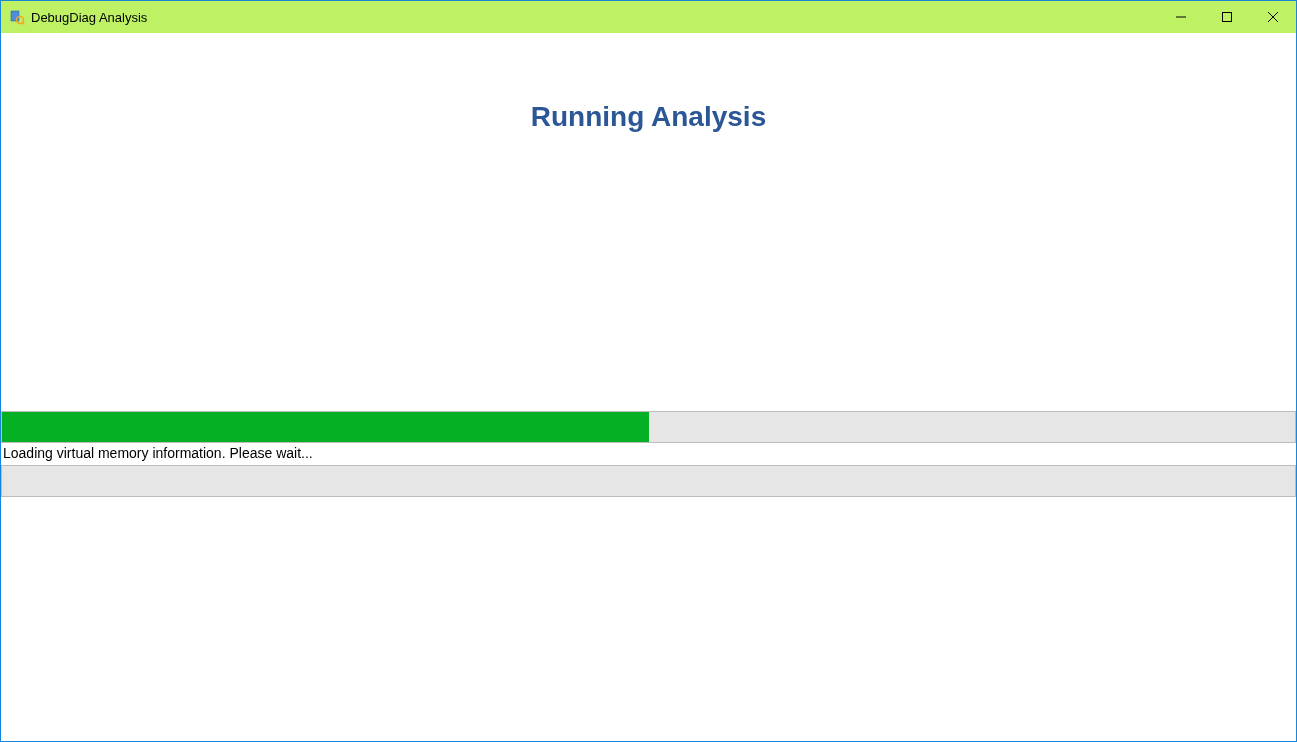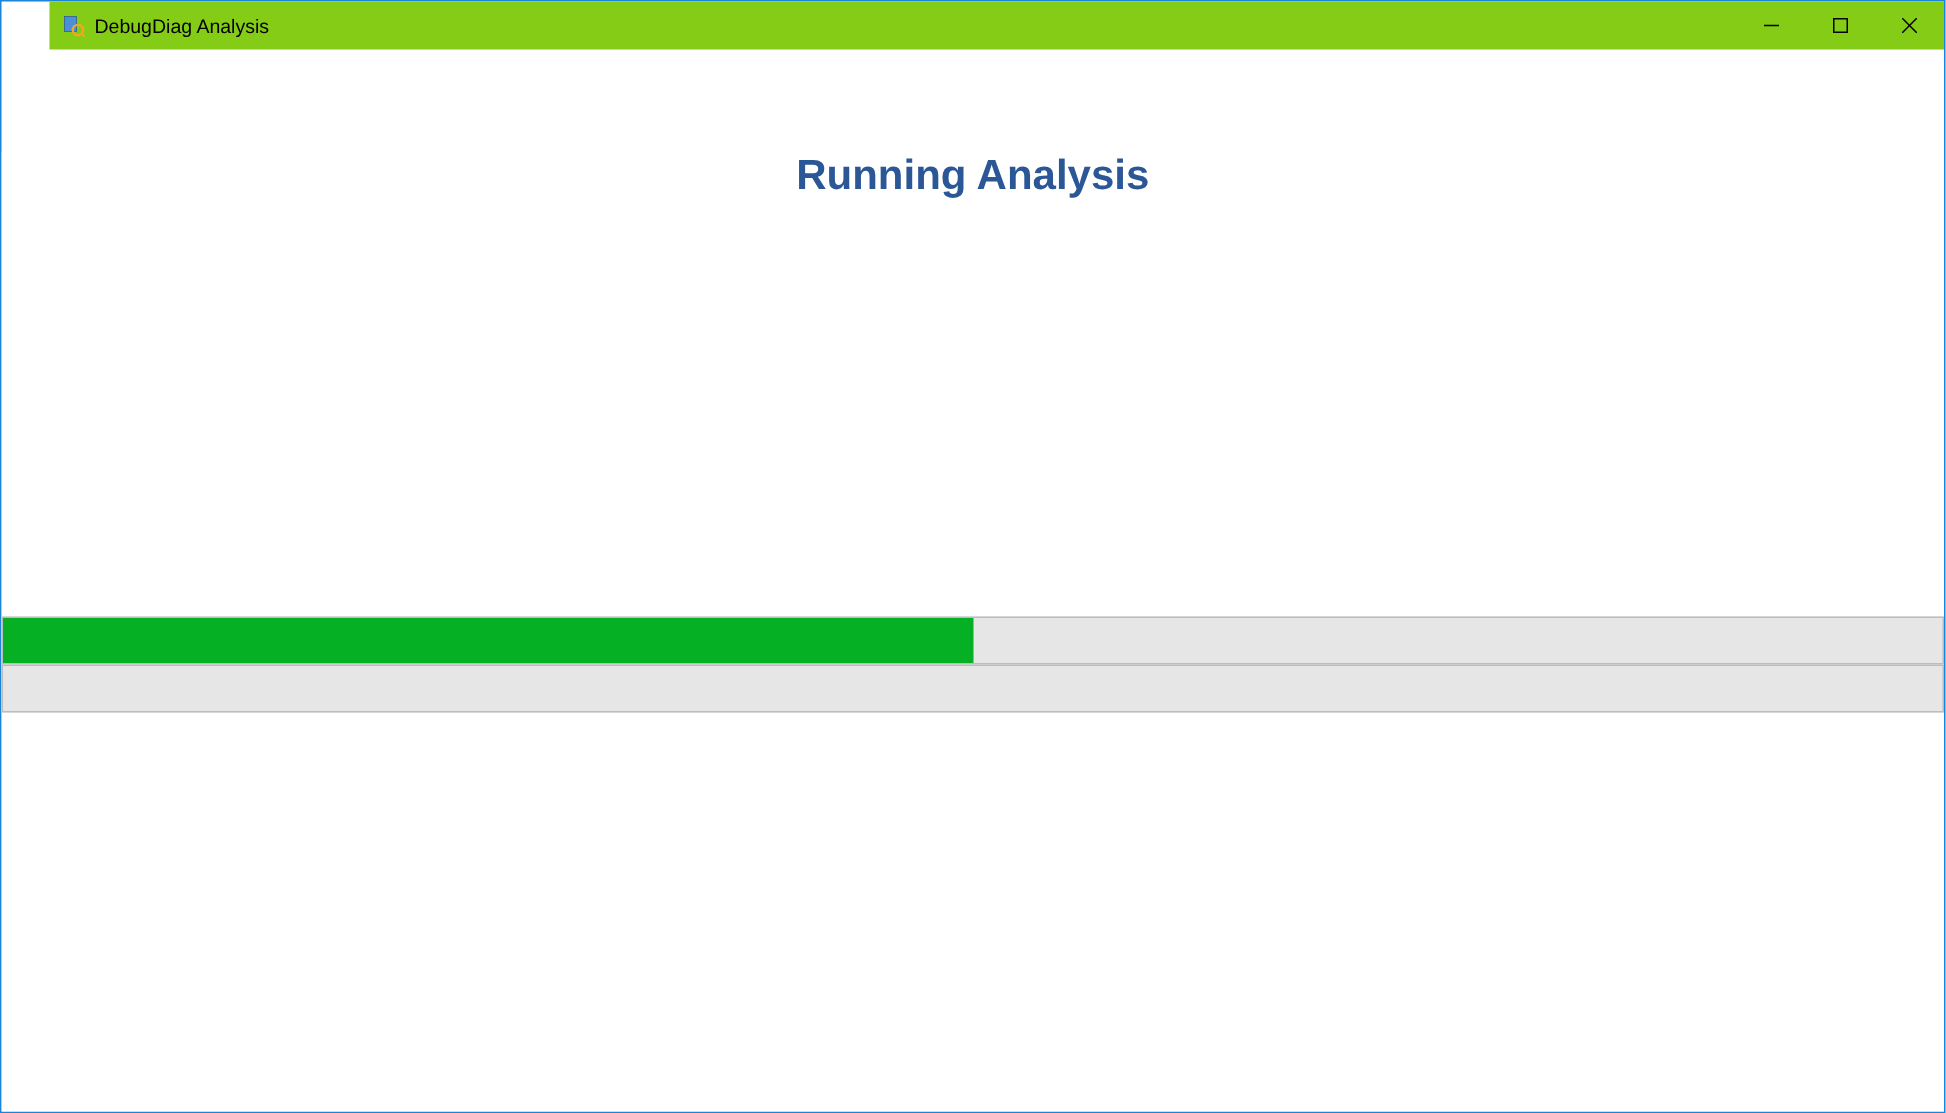--- a/index.html
+++ b/index.html
@@ -10,23 +10,22 @@
       height: 742px;
       overflow: hidden;
       border: 1px solid #1a84d8;
       position: relative;
     }
     .titlebar {
       height: 32px;
       display: flex;
       align-items: center;
       justify-content: space-between;
-      background: #84cc16;
+      background: #bef264;
       padding-left: 8px;
-      margin-left: 32px;
     }
     .titlebar-left {
       display: flex;
       align-items: center;
       gap: 6px;
     }
     .app-icon {
       width: 16px;
       height: 16px;
       display: flex;
@@ -139,19 +138,20 @@
 </div>
 
 <div class="content">
   <h1 class="heading">Running Analysis</h1>
 
   <div class="progress-section">
     <div class="progress-outer main">
       <div class="progress-fill" style="width: 50%;"></div>
       <div class="tail-glow" style="width: 18%;"></div>
     </div>
+    <div class="status-text">Loading virtual memory information. Please wait...</div>
     <div class="progress-outer secondary">
       <div class="progress-fill" style="width: 0%;"></div>
       <div class="tail-glow" style="width: 18%;"></div>
     </div>
   </div>
 
 </div>
 
 </body></html>

